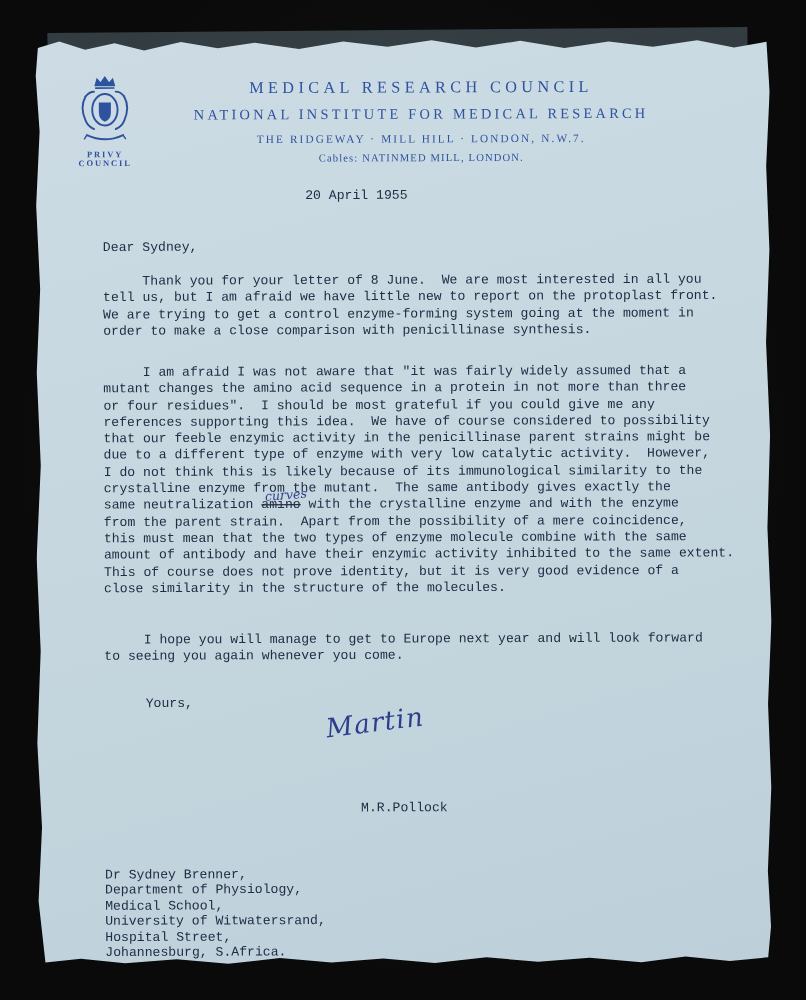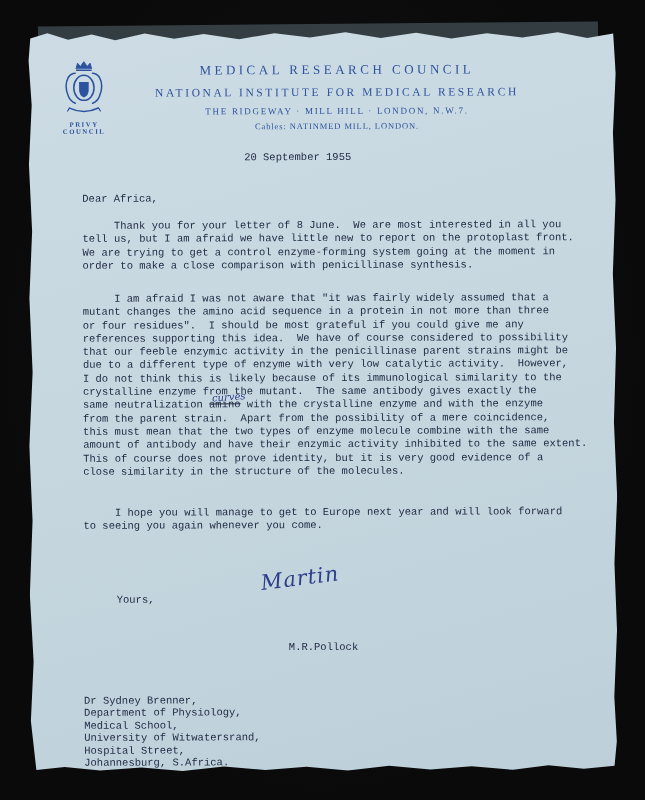--- a/index.html
+++ b/index.html
@@ -89,21 +89,21 @@
     font-size: 10.5px;
     line-height: 13.3px;
     color: #232c46;
     white-space: pre;
   }
   .date       { position: absolute; left: 217px; top: 121px; }
   .salutation { position: absolute; left: 55px;  top: 162px; }
   .para1      { position: absolute; left: 55px;  top: 189px; }
   .para2      { position: absolute; left: 55px;  top: 262px; }
   .para3      { position: absolute; left: 55px;  top: 476px; }
-  .closing    { position: absolute; left: 88px;  top: 527px; margin-top: 36px; }
+  .closing    { position: absolute; left: 88px;  top: 527px; }
   .typed-name { position: absolute; left: 238px; top: 611px; padding-left: 22px; }
   .address    { position: absolute; left: 55px;  top: 664px; line-height: 12.4px; }
 
   .struck-wrap { position: relative; }
   .struck { text-decoration: line-through; }
   .correction {
     position: absolute;
     left: 3px;
     bottom: 7px;
     font-family: "DejaVu Serif", serif;
@@ -152,23 +152,23 @@
       <div class="crest-label">PRIVY COUNCIL</div>
     </div>
 
     <div class="letterhead">
       <div class="lh1">MEDICAL RESEARCH COUNCIL</div>
       <div class="lh2">NATIONAL INSTITUTE FOR MEDICAL RESEARCH</div>
       <div class="lh3">THE RIDGEWAY · MILL HILL · LONDON, N.W.7.</div>
       <div class="lh4">Cables: NATINMED MILL, LONDON.</div>
     </div>
 
-    <div class="typed date">20 September 1955</div>
-
-    <div class="typed salutation">Dear Africa,</div>
+    <div class="typed date">20 April 1955</div>
+
+    <div class="typed salutation">Dear Sydney,</div>
 
     <div class="typed para1">     Thank you for your letter of 8 June.  We are most interested in all you
 tell us, but I am afraid we have little new to report on the protoplast front.
 We are trying to get a control enzyme-forming system going at the moment in
 order to make a close comparison with penicillinase synthesis.</div>
 
     <div class="typed para2"><span>     I am afraid I was not aware that "it was fairly widely assumed that a
 mutant changes the amino acid sequence in a protein in not more than three
 or four residues".  I should be most grateful if you could give me any
 references supporting this idea.  We have of course considered to possibility

